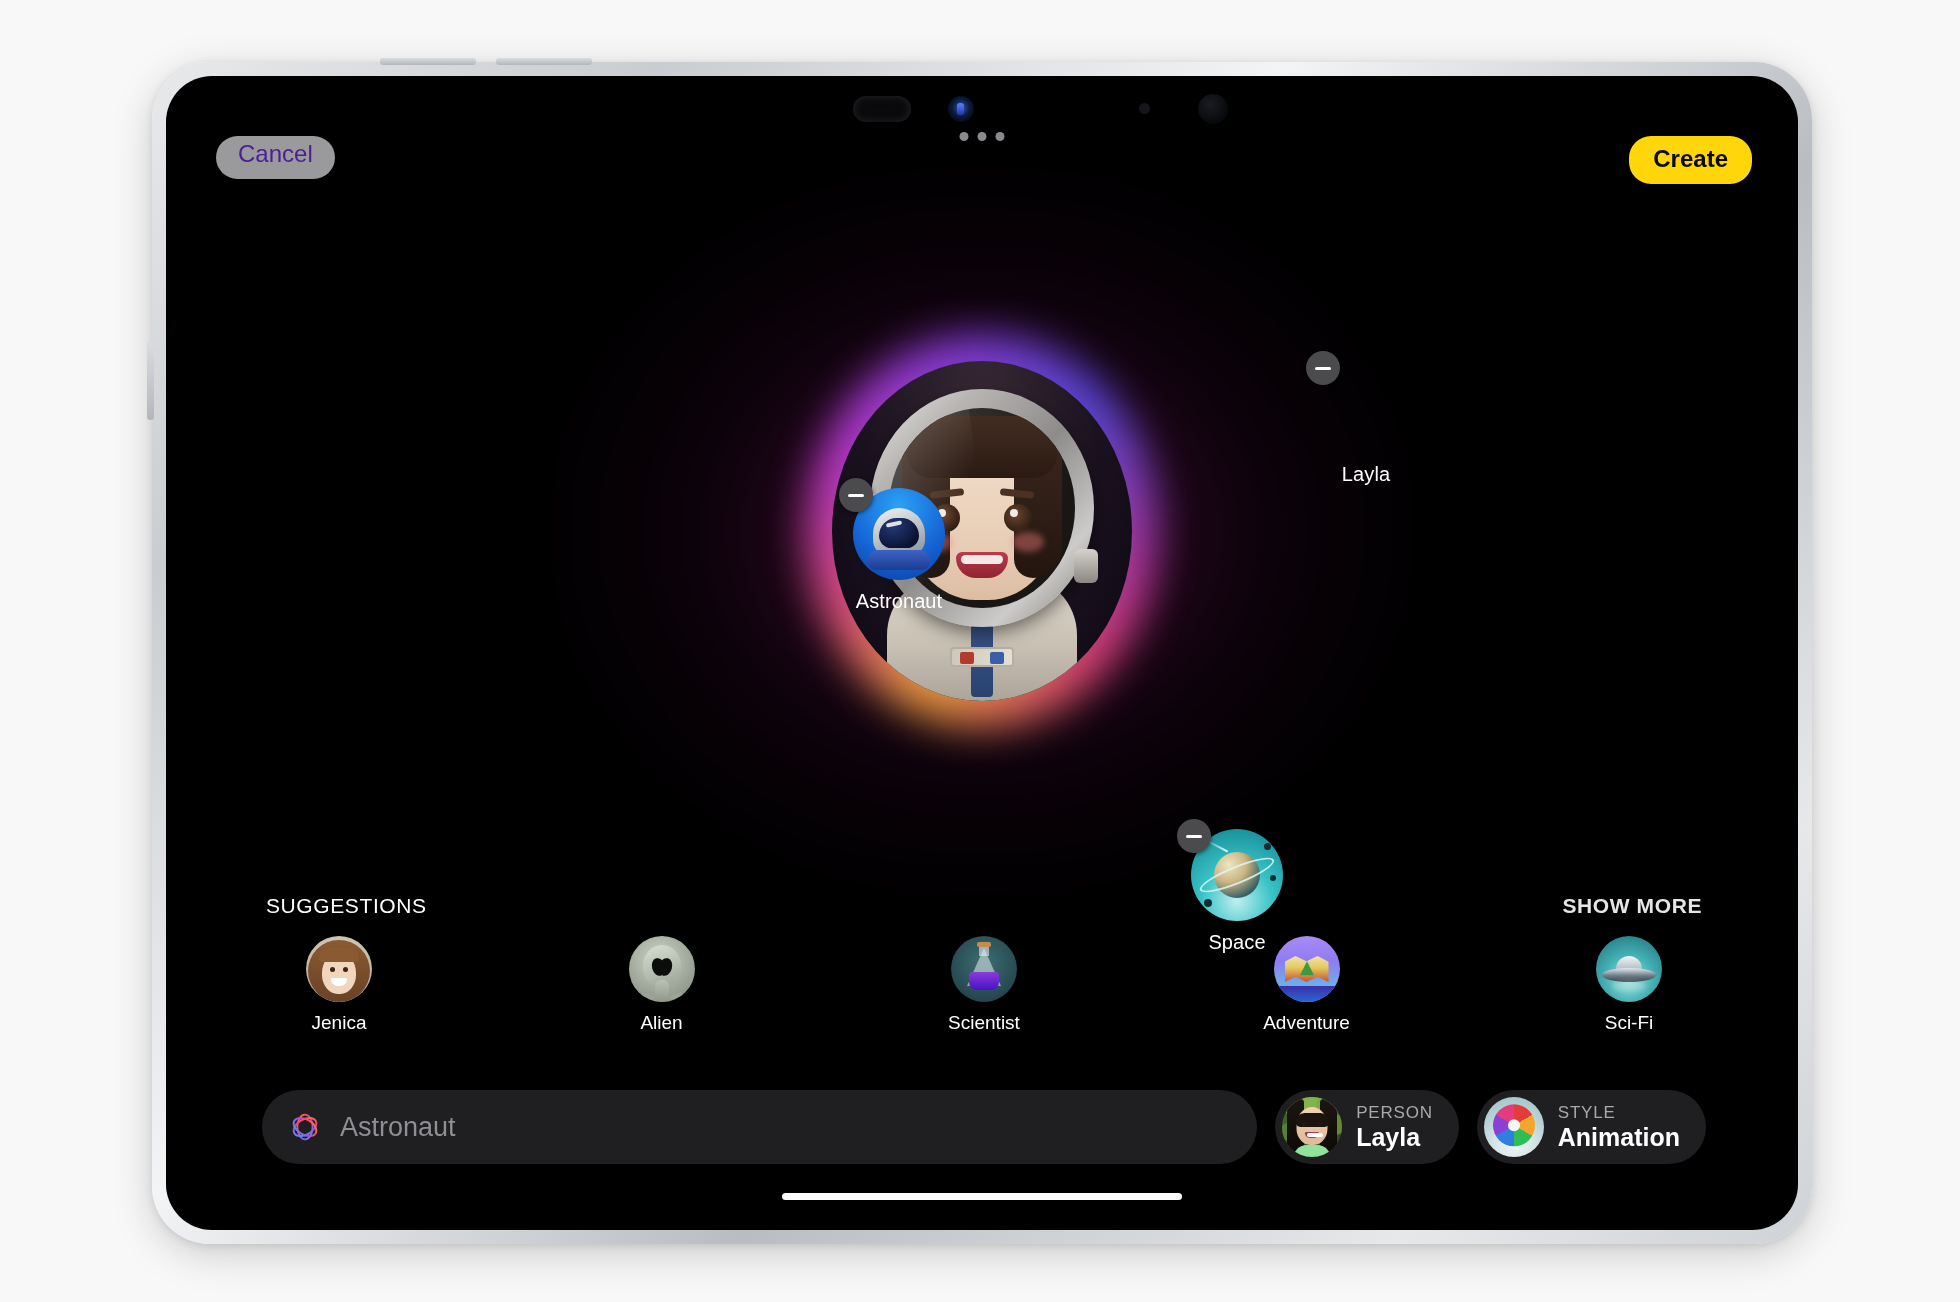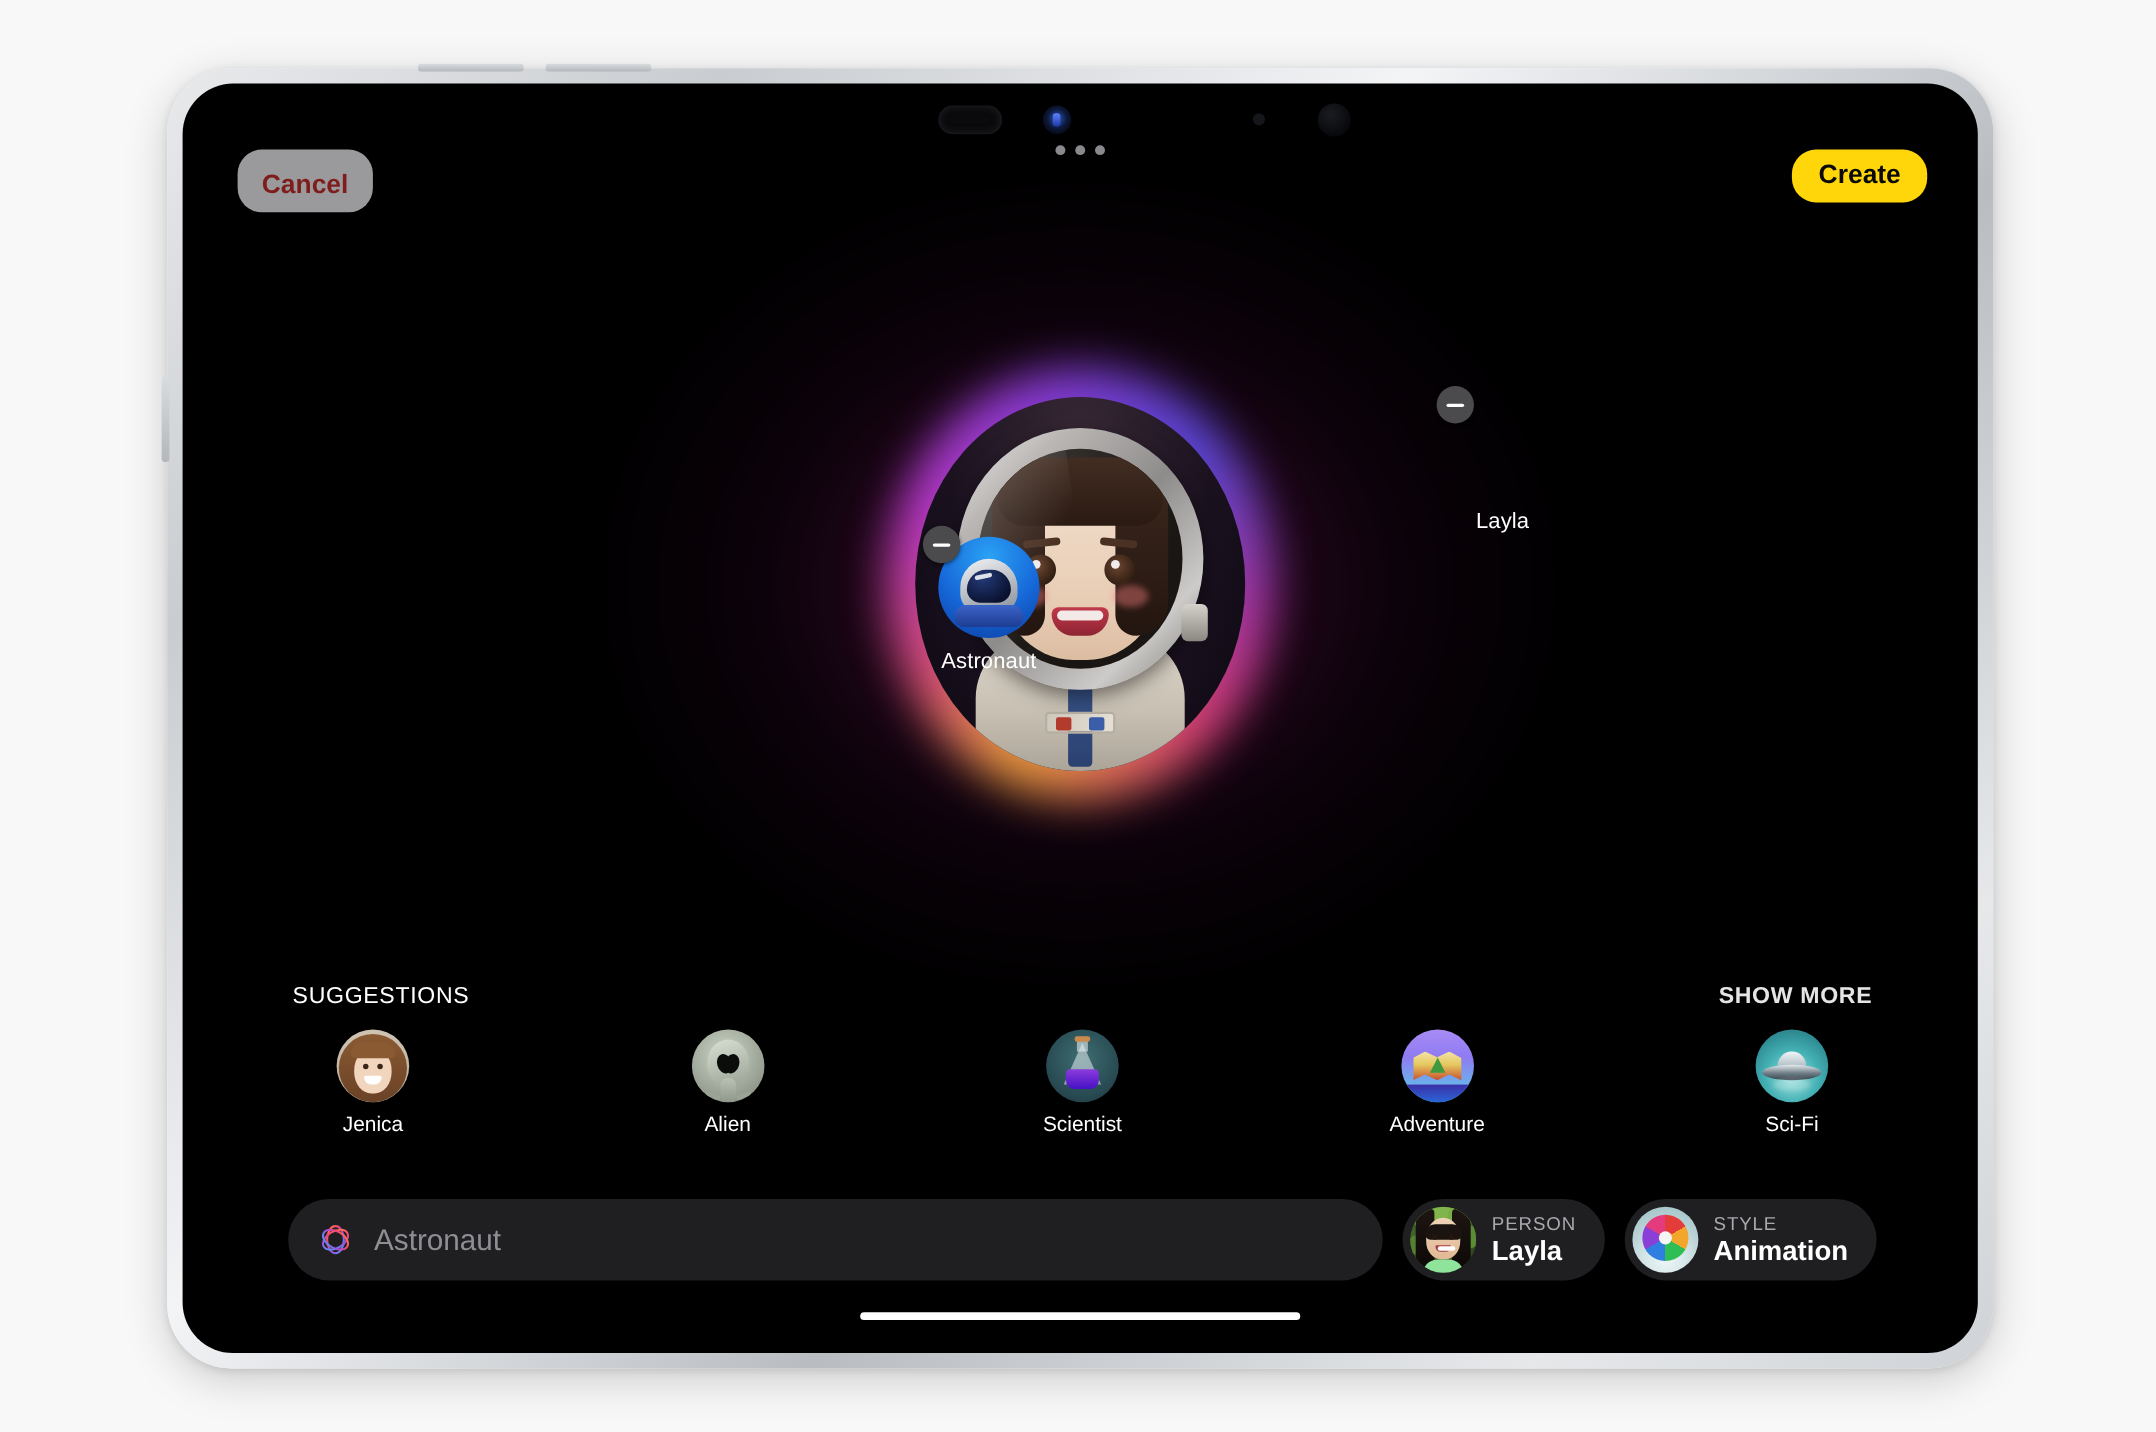--- a/index.html
+++ b/index.html
@@ -50,24 +50,24 @@
      background: radial-gradient(circle at 40% 35%, #1a1c21, #08090c 70%); }
 
   #multitask-handle { position: absolute; left: 50%; top: 50px; transform: translateX(-50%);
      display: flex; gap: 9px; padding: 6px 4px; }
   #multitask-handle i { width: 9px; height: 9px; border-radius: 50%; background: #8b8b90; display:block; }
 
   
   #top-bar { position: absolute; left: 0; top: 0; width: 100%; height: 130px; }
   #cancel-button {
     position: absolute; left: 50px; top: 60px;
-    background: rgba(167,167,170,.92); color: #7f1d1d;
+    background: rgba(167,167,170,.92); color: #4c1d95;
     border: none; border-radius: 22px;
-    font-size: 24px; font-weight: 700;
-    padding: 18px 22px 11px;
+    font-size: 24px; font-weight: 400;
+    padding: 4px 22px 11px;
     font-family: "Liberation Sans", sans-serif;
     cursor: pointer;
   }
   #create-button {
     position: absolute; right: 46px; top: 60px;
     background: #ffd60a; color: #0a0a0a;
     border: none; border-radius: 22px;
     font-size: 24px; font-weight: 600;
     padding: 9px 24px 11px;
     font-family: "Liberation Sans", sans-serif;
@@ -436,20 +436,36 @@
               </button>
             <div class="token-art art-astro">
               <div class="hlm"></div>
               <div class="vsr"></div>
               <div class="shl"></div>
             </div>
           </div>
           <div class="token-label">Astronaut</div>
         </div>
 
+        <div class="token" style="left:1011px; top:753px;">
+          <div class="token-thumb">
+            <button class="token-remove">
+                <i></i>
+              </button>
+            <div class="token-art art-space">
+              <div class="comet"></div>
+              <div class="planet"></div>
+              <div class="ring"></div>
+              <div class="moon m1"></div>
+              <div class="moon m2"></div>
+              <div class="moon m3"></div>
+            </div>
+          </div>
+          <div class="token-label">Space</div>
+        </div>
 
       </div>
 
       <div id="suggestions">
         <div id="suggestions-header">
           <span id="suggestions-title">SUGGESTIONS</span>
           <button id="show-more-button">SHOW MORE</button>
         </div>
         <div id="suggestion-list">
 

